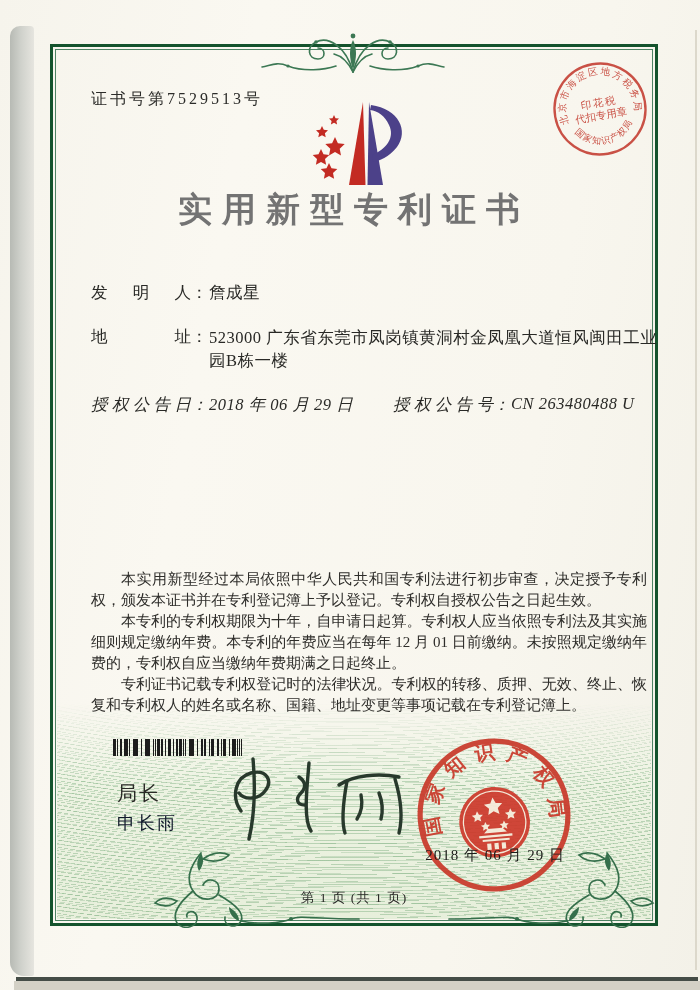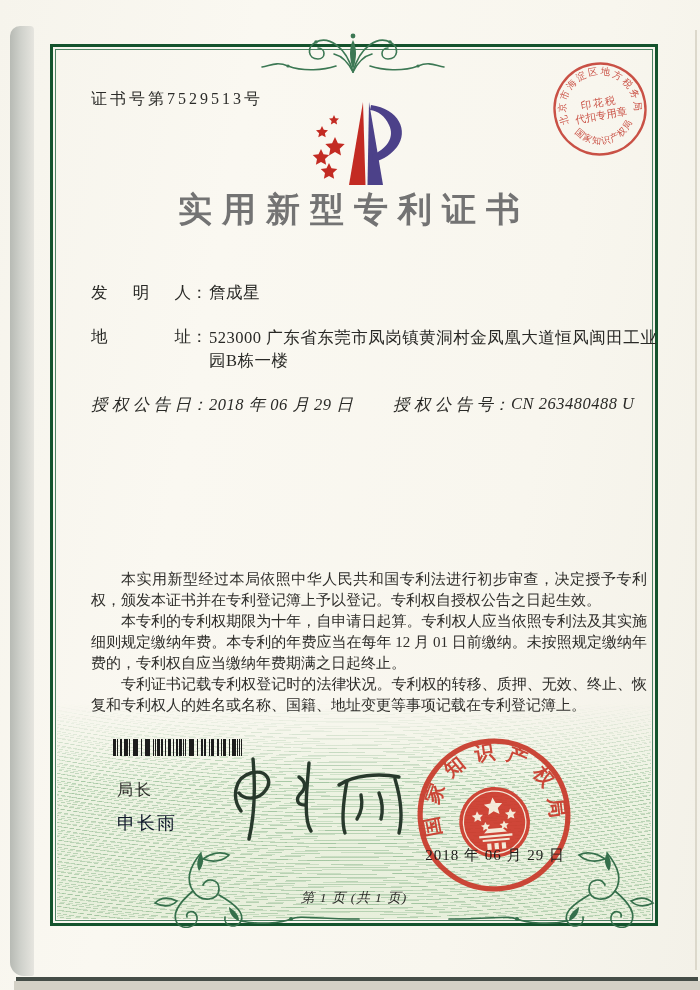--- a/index.html
+++ b/index.html
@@ -52,30 +52,30 @@
   .body-text{position:absolute;left:38px;top:522px;width:556px;z-index:2;font-size:15px;line-height:21px;
     color:#2e2d2a;text-align:justify;}
   .body-text p{margin:0;text-indent:2em;}
 
   .barcode{position:absolute;left:60px;top:692px;width:132px;height:17px;z-index:2;
     background-image:
       repeating-linear-gradient(90deg,#1d1d1d 0 1.5px,rgba(0,0,0,0) 1.5px 4px),
       repeating-linear-gradient(90deg,#1d1d1d 0 1px,rgba(0,0,0,0) 1px 7px),
       repeating-linear-gradient(90deg,#1d1d1d 0 2.5px,rgba(0,0,0,0) 2.5px 11px);}
 
-  .director{position:absolute;left:64px;top:733px;z-index:2;font-size:16px;color:#2a2a27;letter-spacing:2px;}
+  .director{position:absolute;left:64px;top:733px;z-index:2;font-size:20px;color:#2a2a27;letter-spacing:2px;}
   .director-name{position:absolute;left:64px;top:764px;z-index:2;font-size:18px;color:#0f172a;letter-spacing:2px;}
   .signature{position:absolute;left:160px;top:700px;width:210px;height:105px;z-index:2;}
 
   .seal{position:absolute;left:363px;top:690px;width:156px;height:156px;z-index:2;}
   .seal-date{position:absolute;left:356px;top:799px;width:172px;z-index:3;text-align:center;
     font-size:15px;color:#1c1c1a;letter-spacing:1px;}
 
   .footer{position:absolute;left:0;right:0;bottom:16px;text-align:center;z-index:2;
-    font-size:13.5px;color:#2b2b29;letter-spacing:1px;font-style:italic;}
+    font-size:13.5px;color:#2b2b29;letter-spacing:1px;}
 
   .ornament-top{position:absolute;left:205px;top:-21px;width:190px;height:54px;z-index:2;}
   .ornament-bl{position:absolute;left:88px;bottom:-8px;width:220px;height:82px;z-index:2;}
   .ornament-br{position:absolute;right:-12px;bottom:-8px;width:220px;height:82px;z-index:2;transform:scaleX(-1);}
 </style>
 </head>
 <body>
 
 <div class="paper"></div>
 <div class="page-edge-left"></div>

